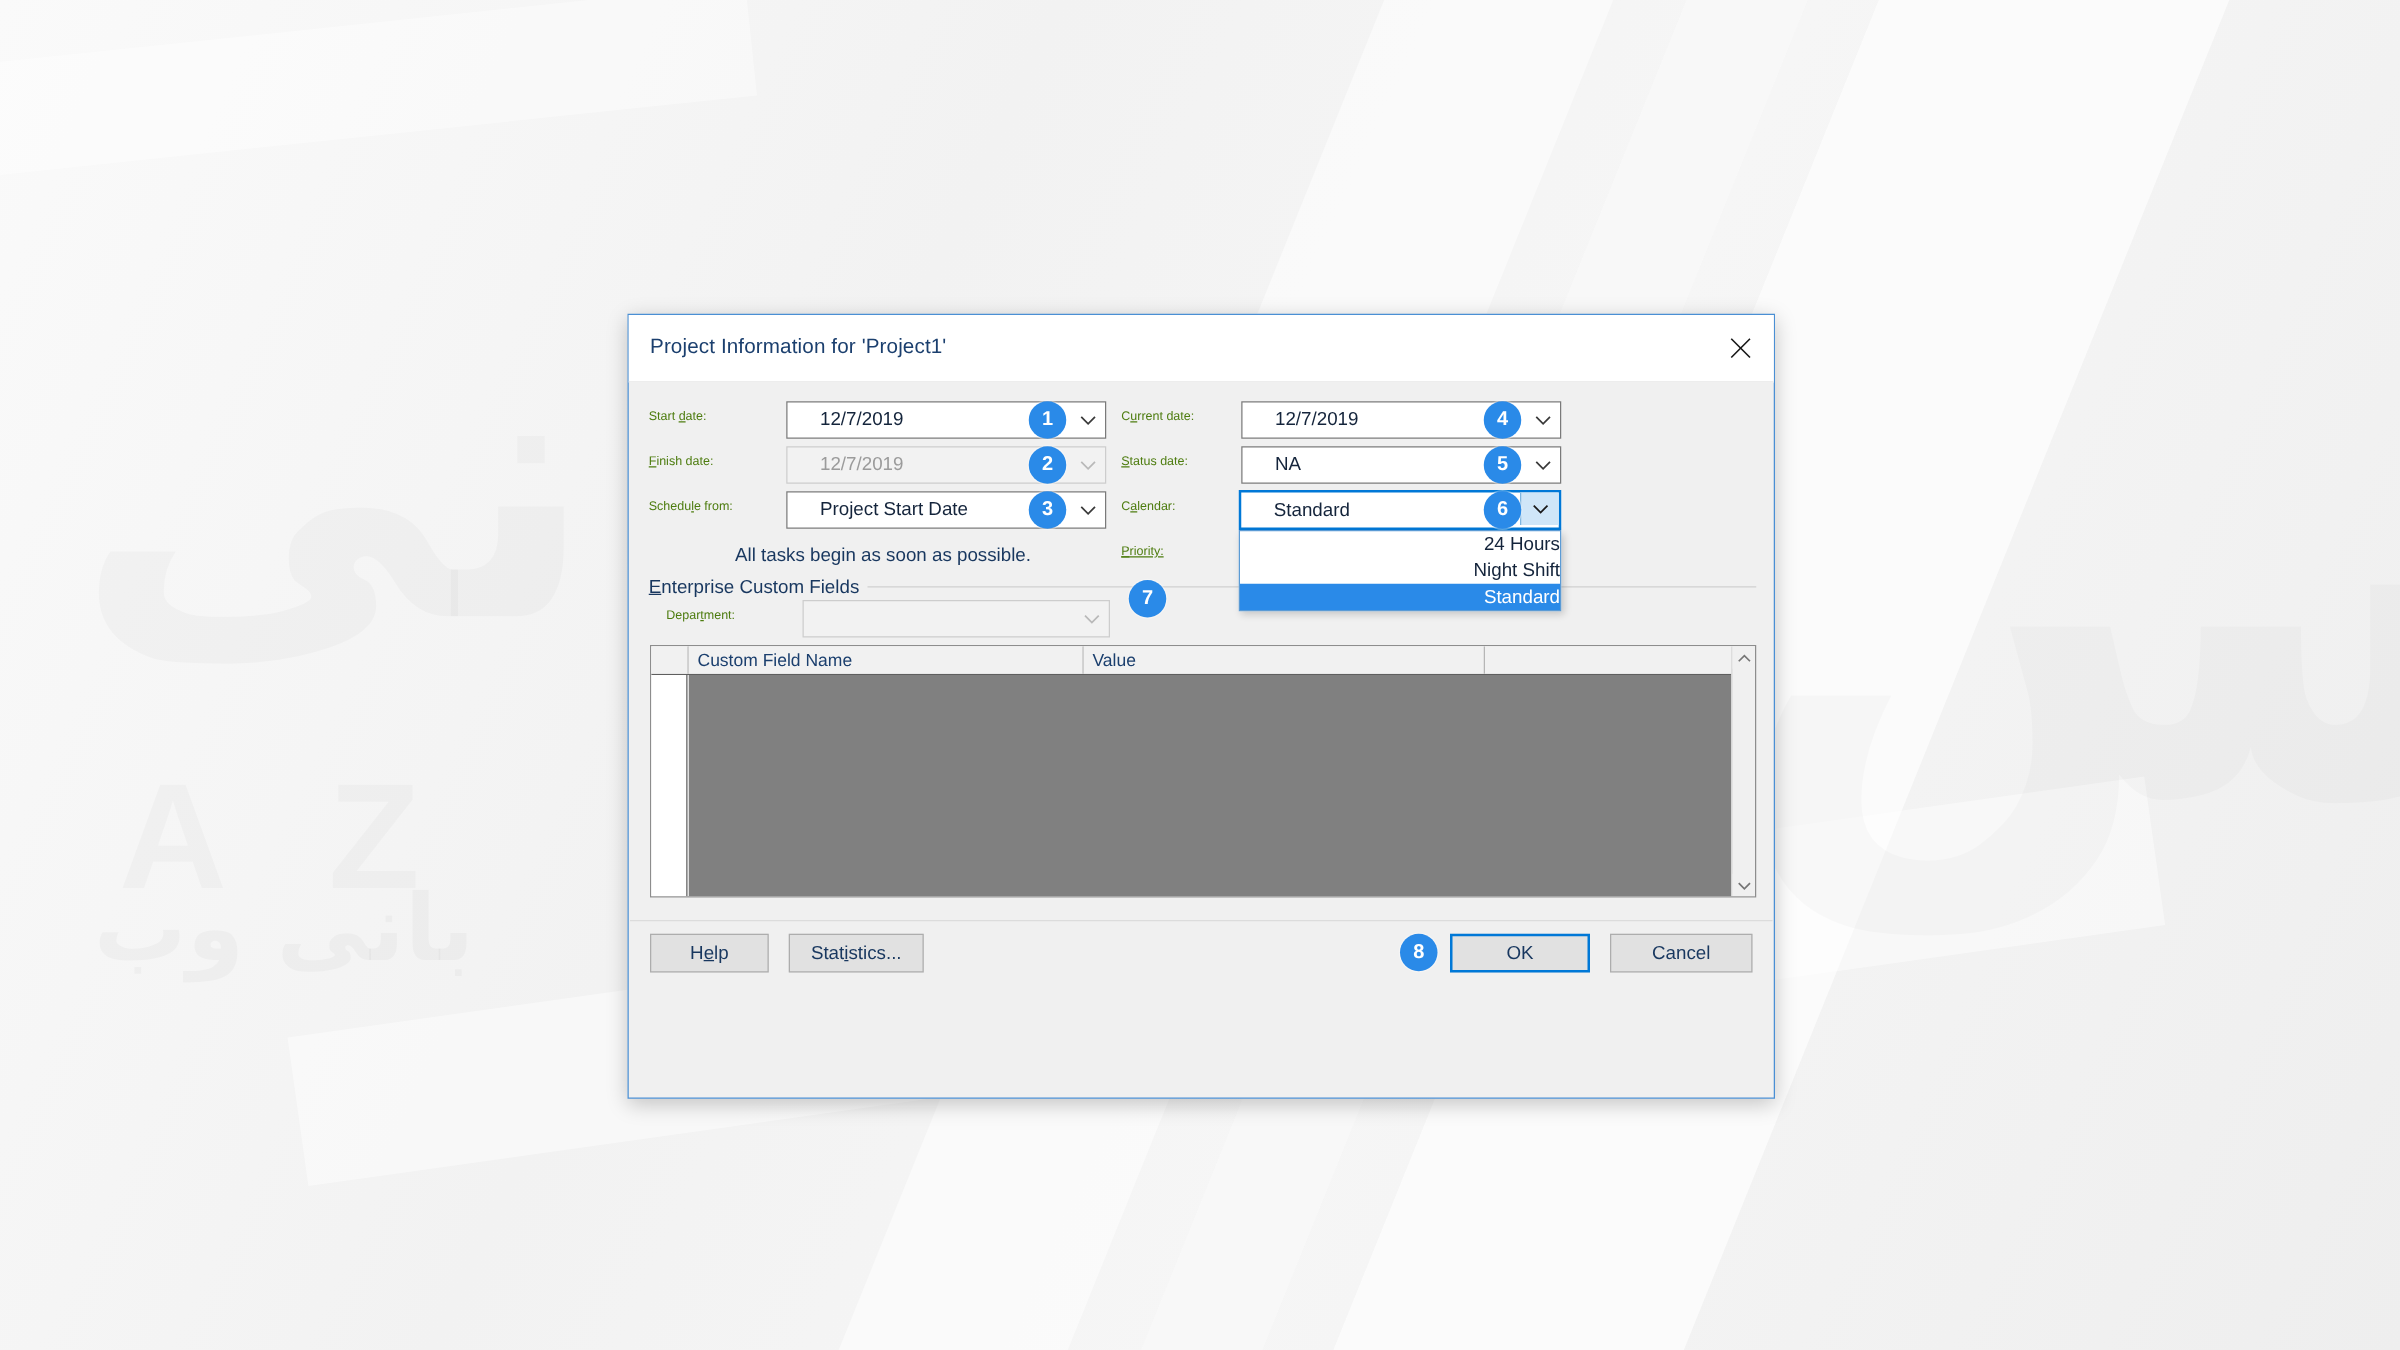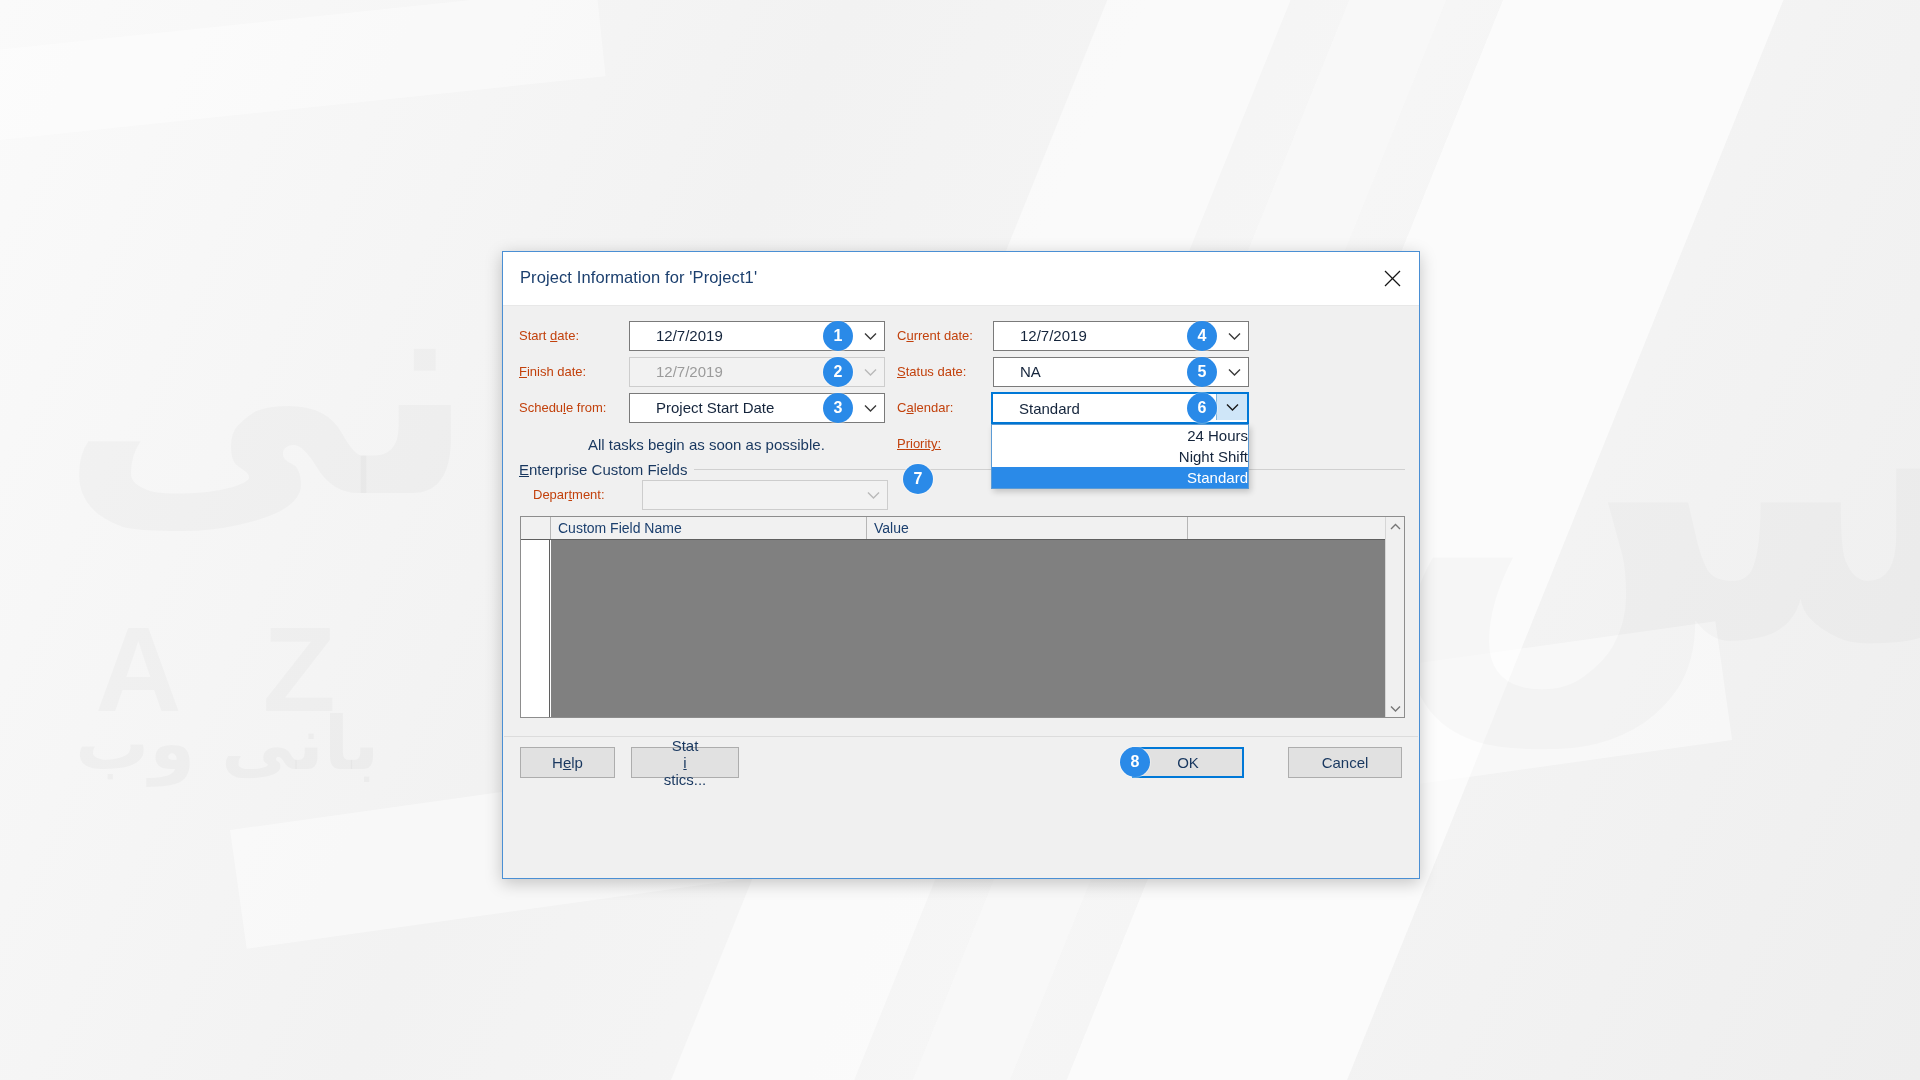--- a/index.html
+++ b/index.html
@@ -112,22 +112,22 @@
   .close-btn svg { display: block; }
 
   .dialog-body {
     position: relative;
     height: 573px;
   }
 
   
   .lbl {
     position: absolute;
-    font-size: 13px;
-    color: #c2410c;
+    font-size: 10px;
+    color: #4d7c0f;
     white-space: nowrap;
   }
   .lbl u { text-decoration: underline; }
 
   .combo {
     position: absolute;
     height: 30px;
     background: #ffffff;
     border: 1px solid #7a7a7a;
     box-sizing: border-box;
@@ -486,26 +486,26 @@
         </div>
       </div>
 
       <div class="dialog-footer-sep" style="top:430px;"></div>
 
       <div class="btn" style="left:17px; top:441px; width:95px;">
         <span>H</span>
           <u>e</u>
           <span>lp</span>
       </div>
-      <div class="btn" style="left:128px; top:441px; width:108px;flex-direction:column;">
+      <div class="btn" style="left:128px; top:441px; width:108px;">
         <span>Stat</span>
           <u>i</u>
           <span>stics...</span>
       </div>
-      <div class="btn default" style="left:629px; top:441px; width:112px;">OK</div>
+      <div class="btn default" style="left:657px; top:441px; width:112px;">OK</div>
       <div class="btn" style="left:785px; top:441px; width:114px;">Cancel</div>
 
       <div class="badge" style="left:320px; top:15px;">1</div>
       <div class="badge" style="left:320px; top:51px;">2</div>
       <div class="badge" style="left:320px; top:87px;">3</div>
       <div class="badge" style="left:684px; top:15px;">4</div>
       <div class="badge" style="left:684px; top:51px;">5</div>
       <div class="badge" style="left:684px; top:87px;">6</div>
       <div class="badge" style="left:400px; top:158px;">7</div>
       <div class="badge" style="left:617px; top:441px;">8</div>

